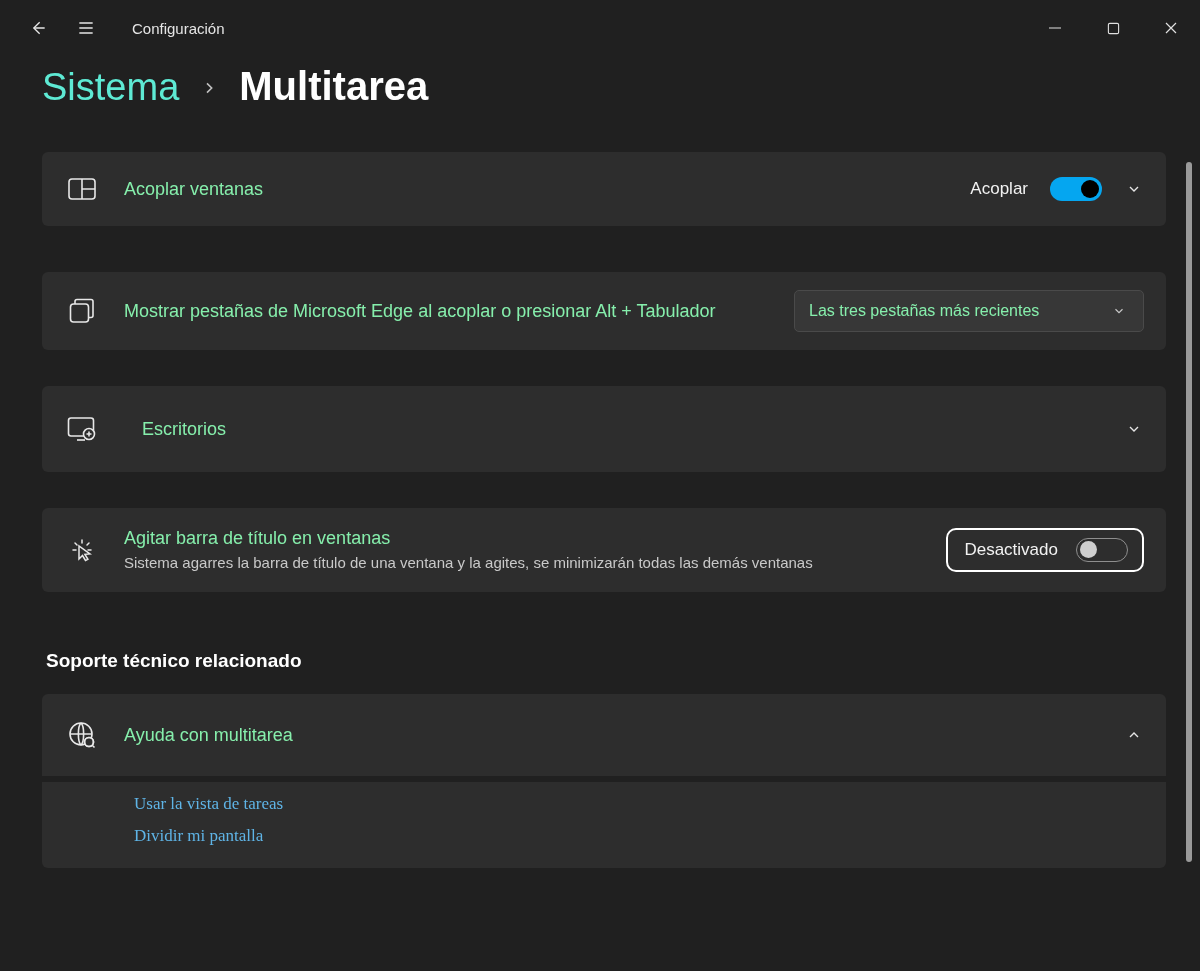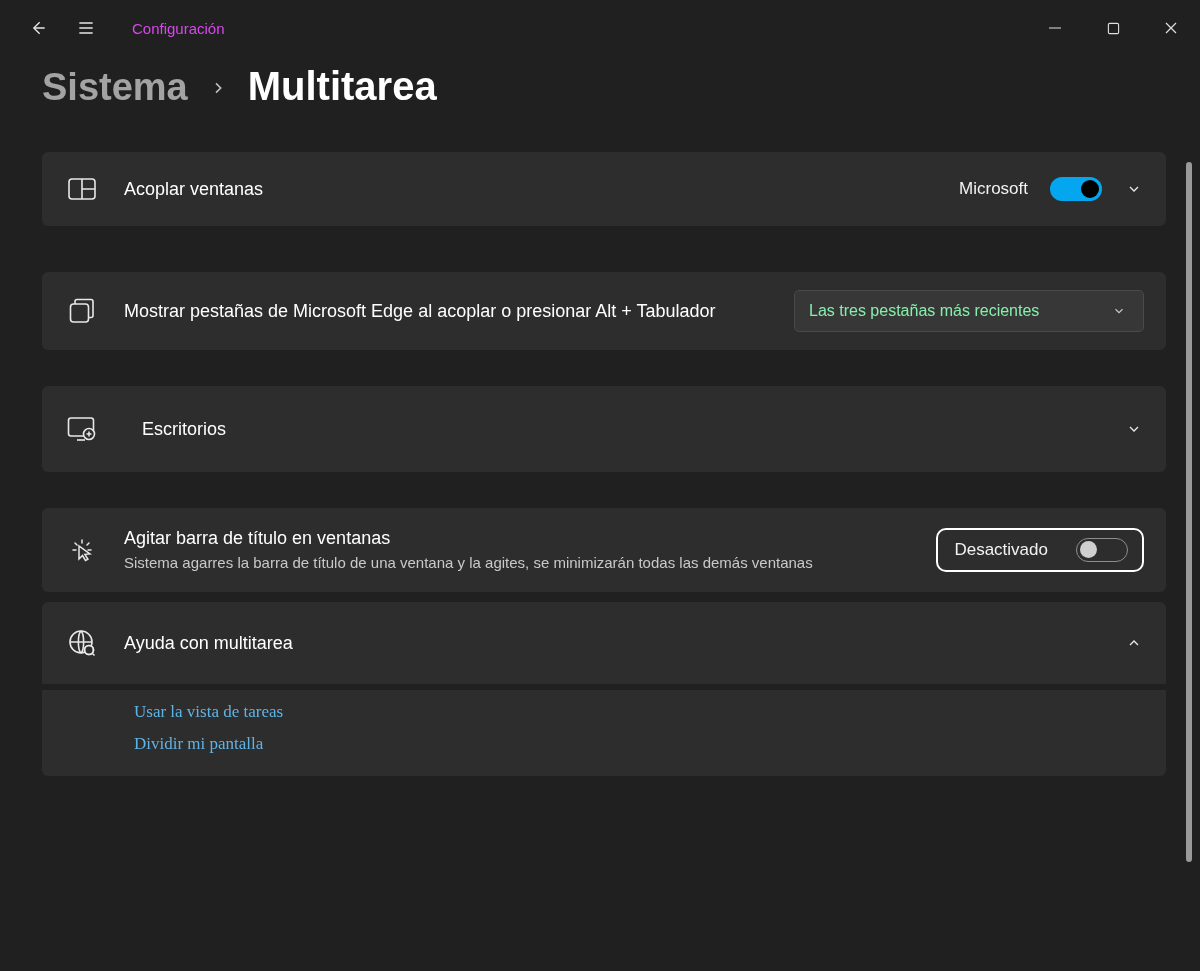--- a/index.html
+++ b/index.html
@@ -30,34 +30,34 @@
   .titlebar{
     height:56px;
     display:flex;align-items:center;
     padding:0 0 0 14px;
   }
   .tb-btn{
     width:48px;height:48px;display:flex;align-items:center;justify-content:center;
     color:#e5e5e5;
   }
   .tb-title{
-    font-size:15px;color:#d946ef;margin-left:22px;
+    font-size:15px;color:#e5e5e5;margin-left:22px;
   }
   .tb-spacer{flex:1;}
   .win-btn{
     width:58px;height:40px;display:flex;align-items:center;justify-content:center;color:#e0e0e0;
   }
 
   
   .crumb{
     display:flex;align-items:baseline;gap:22px;
     padding:8px 0 26px 42px;
   }
   .crumb-parent{
-    font-size:38px;font-weight:700;color:#a3a3a3;
+    font-size:38px;font-weight:400;color:#5eead4;
   }
   .crumb-sep{font-size:24px;color:#bfbfbf;font-weight:400;position:relative;top:-4px;}
   .crumb-current{
     font-size:40px;font-weight:680;color:#fff;
   }
 
   
   .scroll-area{
     position:absolute;left:42px;right:34px;top:152px;bottom:10px;
   }
@@ -75,21 +75,21 @@
     padding:18px 22px 18px 24px;
     display:flex;align-items:center;gap:26px;
     margin-bottom:6px;
     min-height:74px;
   }
   .card .icon{
     width:32px;display:flex;align-items:center;justify-content:center;color:#e8e8e8;
     flex:none;
   }
   .card .texts{flex:1;min-width:0;}
-  .card .title{font-size:18px;color:#ffffff;line-height:1.35;}
+  .card .title{font-size:18px;color:#86efac;line-height:1.35;}
   .card .desc{font-size:15px;color:var(--sub);line-height:1.45;margin-top:2px;}
   .card .tail{display:flex;align-items:center;gap:22px;}
   .tail-label{font-size:17px;color:#f2f2f2;}
 
   
   .toggle{
     width:52px;height:24px;border-radius:14px;position:relative;flex:none;
   }
   .toggle-on{background:var(--accent);}
   .toggle-on::after{
@@ -98,21 +98,21 @@
   }
   .toggle-off{
     background:transparent;border:1.5px solid #8e8e8e;
   }
   .toggle-off::after{
     content:"";position:absolute;left:3px;top:2px;width:17px;height:17px;border-radius:50%;
     background:#cfcfcf;
   }
   .focus-ring{
     border:2px solid #fff;border-radius:10px;padding:8px 14px 8px 16px;
-    display:flex;align-items:center;gap:28px;
+    display:flex;align-items:center;gap:18px;
   }
 
   .chev{
     width:20px;height:20px;display:flex;align-items:center;justify-content:center;color:#e6e6e6;
   }
 
   
   .dropdown{
     background:var(--dropdown);
     border:1px solid #4a4a4a;
@@ -196,21 +196,21 @@
       <div class="icon">
         <svg width="28" height="24" viewBox="0 0 28 24" fill="none" stroke="currentColor" stroke-width="1.6">
           <rect x="1" y="2" width="26" height="20" rx="3"></rect>
           <path d="M14 2v20M14 12h13"></path>
         </svg>
       </div>
       <div class="texts">
         <div class="title">Acoplar ventanas</div>
       </div>
       <div class="tail">
-        <span class="tail-label">Microsoft</span>
+        <span class="tail-label">Acoplar</span>
         <div class="toggle toggle-on"></div>
         <div class="chev">
           <svg width="16" height="16" viewBox="0 0 24 24" fill="none" stroke="currentColor" stroke-width="2">
               <path d="M6 9l6 6 6-6"></path>
             </svg>
         </div>
       </div>
     </div>
 
     <div style="height:32px"></div>
@@ -274,20 +274,21 @@
         <div class="desc">Sistema agarres la barra de título de una ventana y la agites, se minimizarán todas las demás ventanas</div>
       </div>
       <div class="tail">
         <div class="focus-ring">
           <span class="tail-label">Desactivado</span>
           <div class="toggle toggle-off"></div>
         </div>
       </div>
     </div>
 
+    <div class="sec-head">Soporte técnico relacionado</div>
 
     <div class="card" style="min-height:82px;border-radius:6px 6px 0 0;">
       <div class="icon">
         <svg width="28" height="28" viewBox="0 0 28 28" fill="none" stroke="currentColor" stroke-width="1.6">
           <circle cx="13" cy="13" r="11"></circle>
           <path d="M2 13h22M13 2c3.5 3 3.5 19 0 22M13 2c-3.5 3-3.5 19 0 22"></path>
           <circle cx="21" cy="21" r="4.5" fill="#2d2d2d"></circle>
           <circle cx="21" cy="21" r="4.5"></circle>
           <path d="M24.2 24.2l2.3 2.3"></path>
         </svg>

